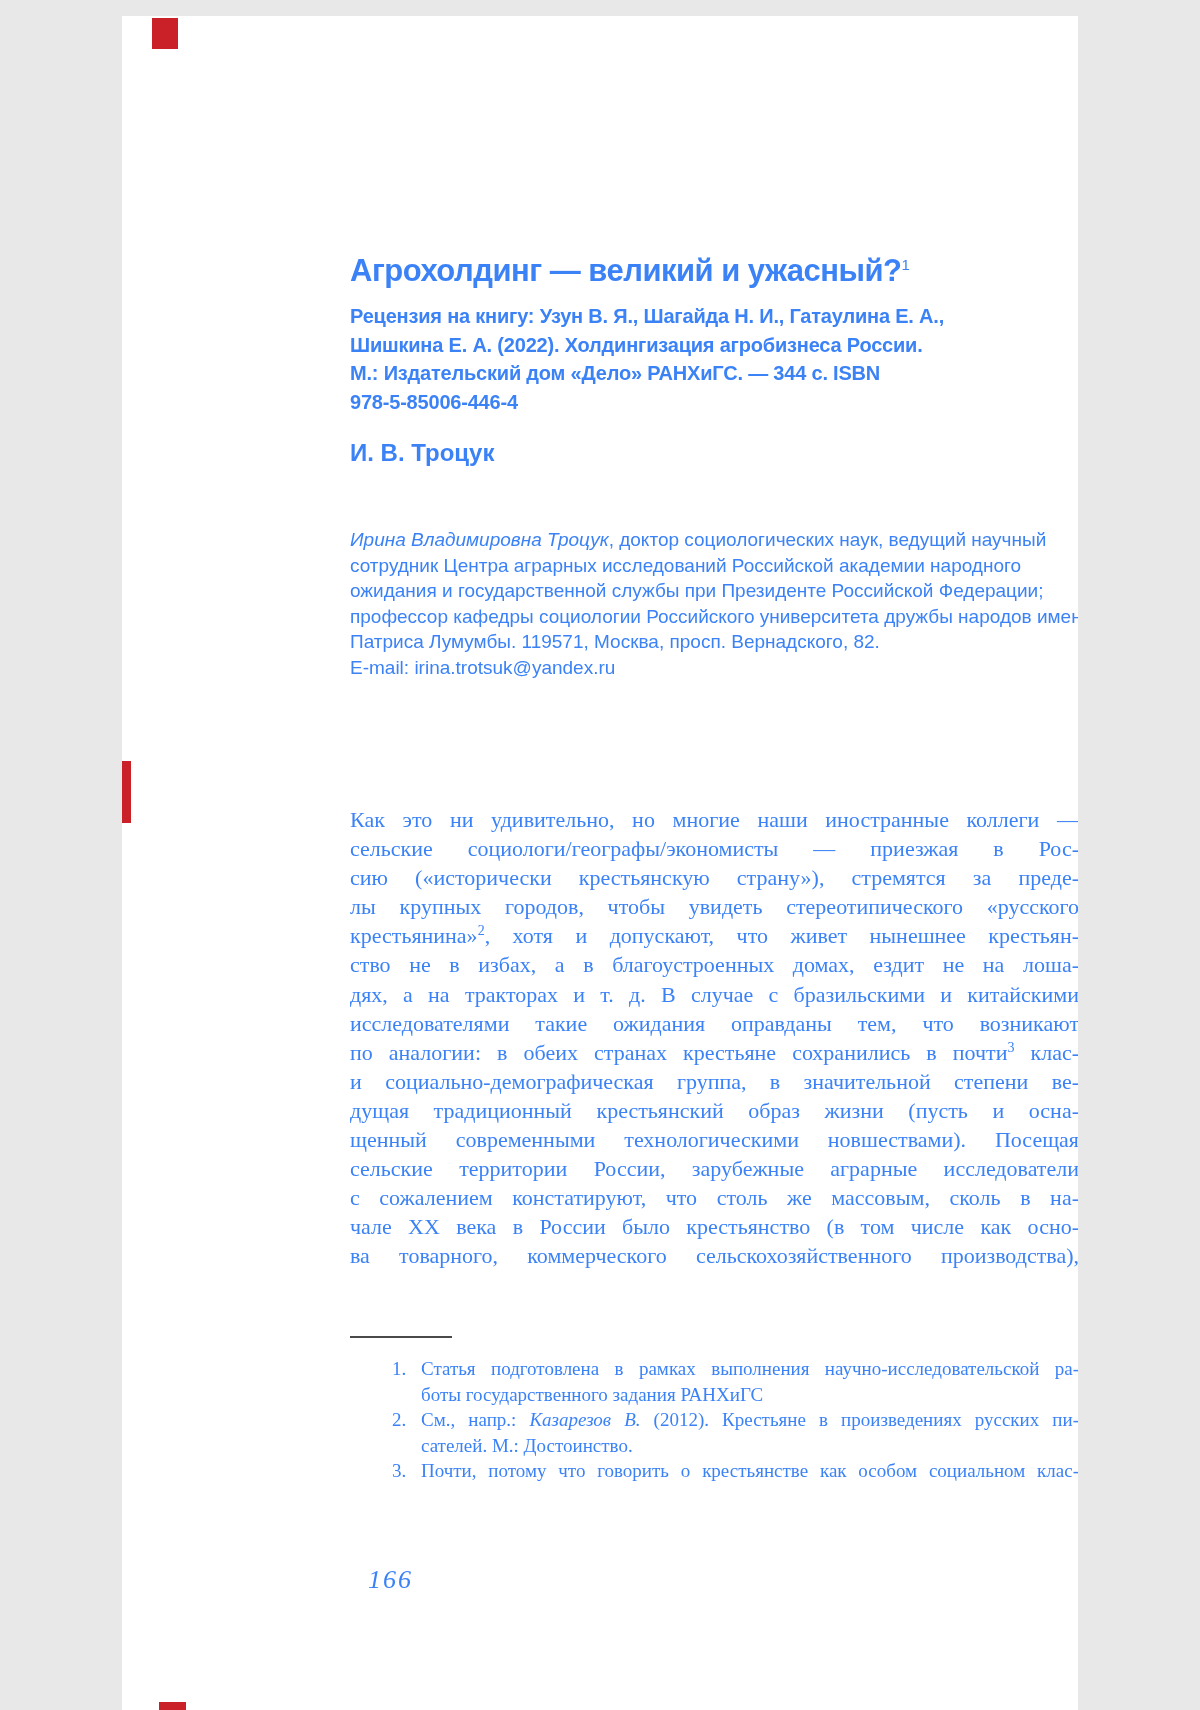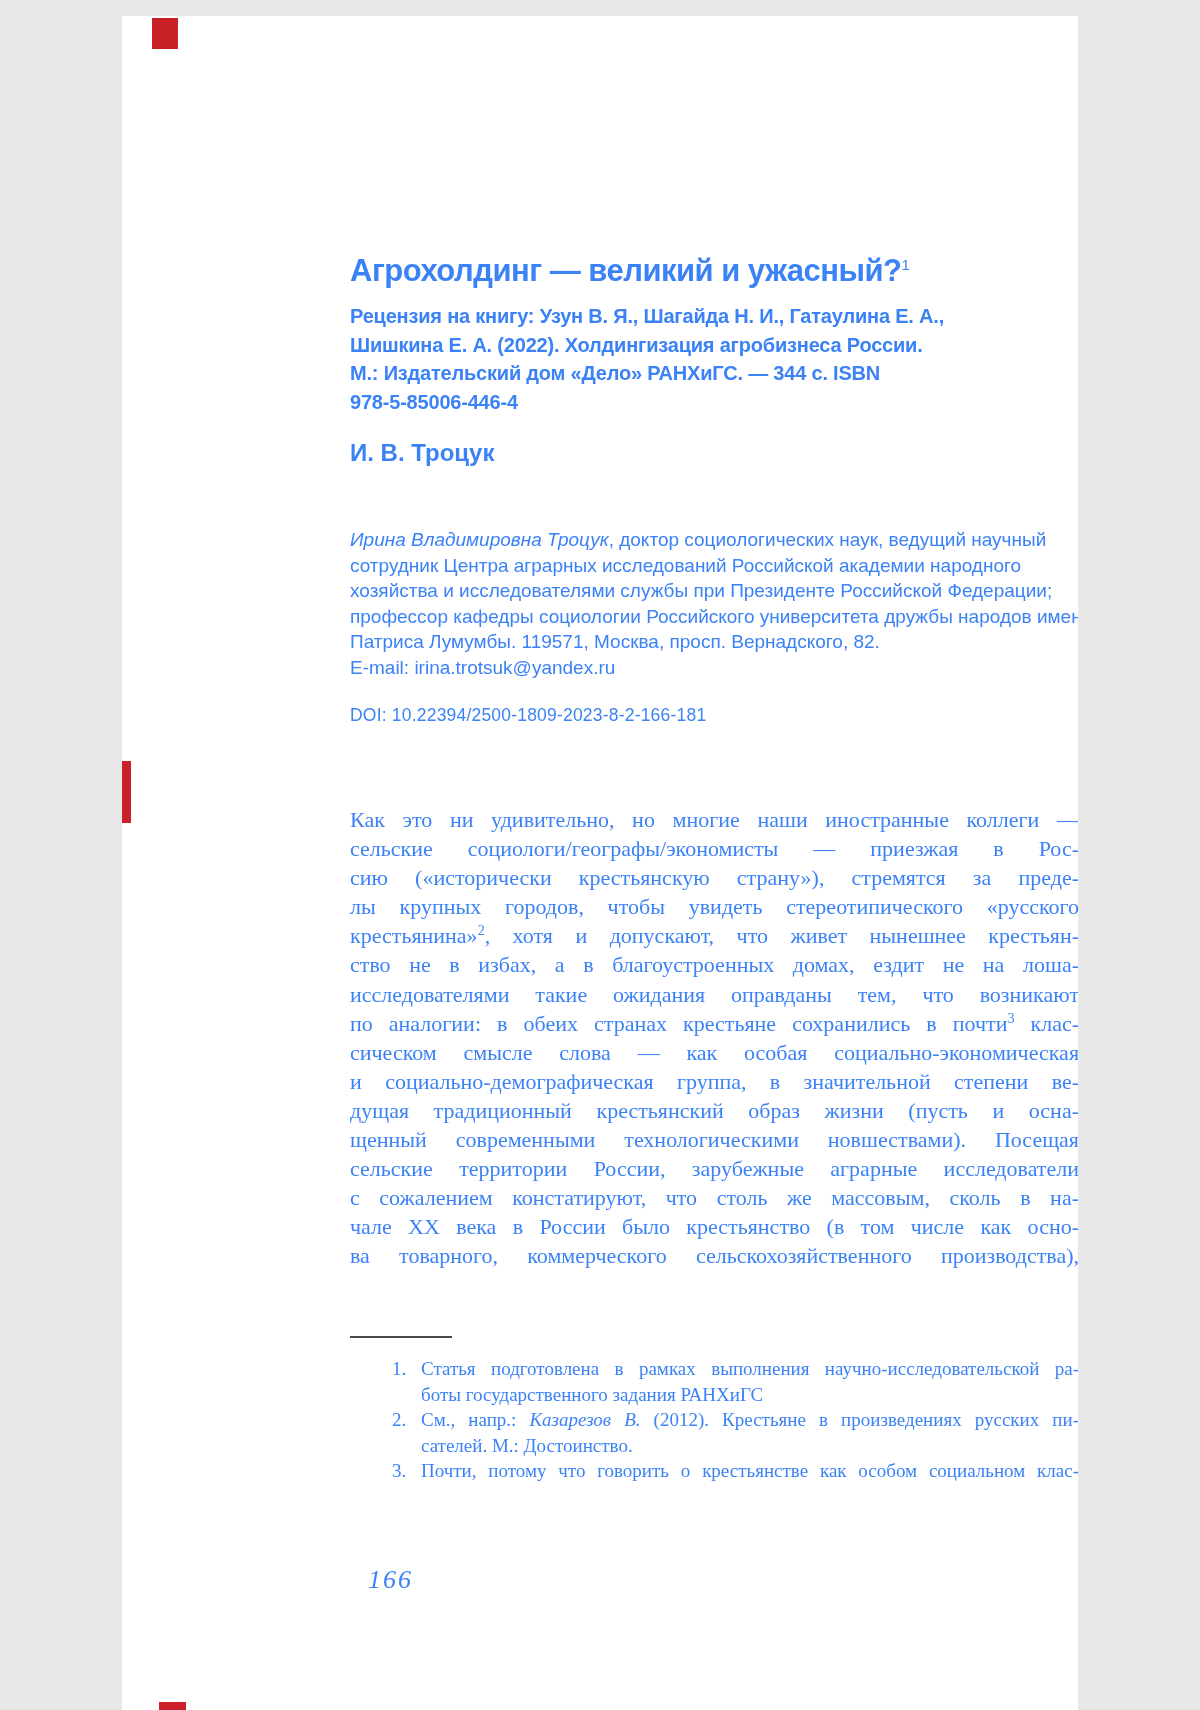--- a/index.html
+++ b/index.html
@@ -94,38 +94,37 @@
       <div class="line"><span>Шишкина Е. А. (2022). Холдингизация агробизнеса России.</span></div>
       <div class="line"><span>М.: Издательский дом «Дело» РАНХиГС. — 344 с. ISBN</span></div>
       <div class="line"><span>978-5-85006-446-4</span></div>
     </div>
 
   <div class="abs author">И. В. Троцук</div>
 
   <div class="abs bio">
       <div class="line"><span class="it">Ирина Владимировна Троцук</span><span>, доктор социологических наук, ведущий научный</span></div>
       <div class="line"><span>сотрудник Центра аграрных исследований Российской академии народного</span></div>
-      <div class="line"><span>хозяйства и исследователями службы при Президенте Российской Федерации;</span></div>
+      <div class="line"><span>ожидания и государственной службы при Президенте Российской Федерации;</span></div>
       <div class="line"><span>профессор кафедры социологии Российского университета дружбы народов имени</span></div>
       <div class="line"><span>Патриса Лумумбы. 119571, Москва, просп. Вернадского, 82.</span></div>
       <div class="line"><span>E-mail: irina.trotsuk@yandex.ru</span></div>
     </div>
 
-  <div class="abs doi">DOI: 10.22394/2500-1809-2023-8-2-166-181</div>
 
   <div class="abs body-block">
       <div class="line just"><span>Как это ни удивительно, но многие наши иностранные коллеги —</span></div>
       <div class="line just"><span>сельские социологи/географы/экономисты — приезжая в Рос-</span></div>
       <div class="line just"><span>сию («исторически крестьянскую страну»), стремятся за преде-</span></div>
       <div class="line just"><span>лы крупных городов, чтобы увидеть стереотипического «русского</span></div>
       <div class="line just"><span>крестьянина»</span><sup>2</sup><span>, хотя и допускают, что живет нынешнее крестьян-</span></div>
       <div class="line just"><span>ство не в избах, а в благоустроенных домах, ездит не на лоша-</span></div>
+      <div class="line just"><span>дях, а на тракторах и т. д. В случае с бразильскими и китайскими</span></div>
       <div class="line just"><span>исследователями такие ожидания оправданы тем, что возникают</span></div>
       <div class="line just"><span>по аналогии: в обеих странах крестьяне сохранились в почти</span><sup>3</sup><span> клас-</span></div>
-      <div class="line just"><span>сическом смысле слова — как особая социально-экономическая</span></div>
       <div class="line just"><span>и социально-демографическая группа, в значительной степени ве-</span></div>
       <div class="line just"><span>дущая традиционный крестьянский образ жизни (пусть и осна-</span></div>
       <div class="line just"><span>щенный современными технологическими новшествами). Посещая</span></div>
       <div class="line just"><span>сельские территории России, зарубежные аграрные исследователи</span></div>
       <div class="line just"><span>с сожалением констатируют, что столь же массовым, сколь в на-</span></div>
       <div class="line just"><span>чале XX века в России было крестьянство (в том числе как осно-</span></div>
       <div class="line just"><span>ва товарного, коммерческого сельскохозяйственного производства),</span></div>
     </div>
 
   <div class="abs rule"></div>

